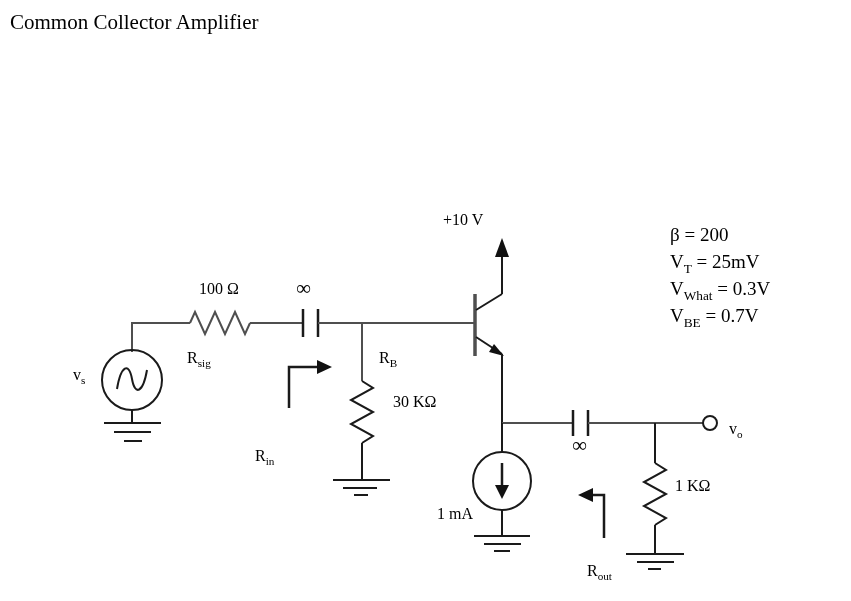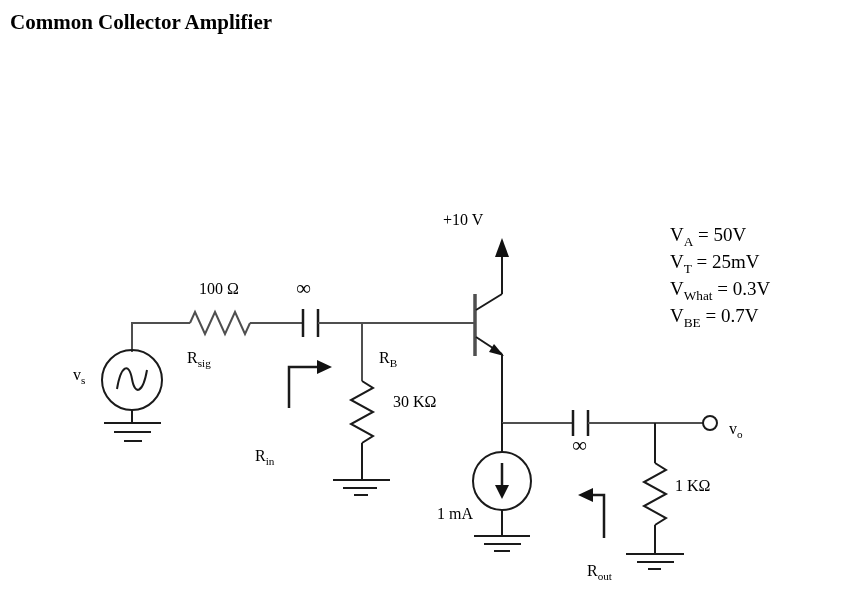--- a/index.html
+++ b/index.html
@@ -3,21 +3,21 @@
 <meta charset="utf-8">
 <style>
   html,body { margin:0; padding:0; background:#ffffff; }
   .page {
     position:relative; width:851px; height:601px; background:#ffffff;
     font-family:"Liberation Serif","DejaVu Serif",serif; color:#000;
     overflow:hidden;
   }
   .title {
     position:absolute; left:10px; top:10px; margin:0;
-    font-size:21px; font-weight:bold; white-space:nowrap;
+    font-size:21px; font-weight:normal; white-space:nowrap;
   }
   .problem {
     position:absolute; left:12px; top:68px;
     font-size:19px; line-height:27px; white-space:nowrap;
   }
   .params {
     position:absolute; left:670px; top:221px;
     font-size:19px; line-height:27px; white-space:nowrap;
   }
   sub { font-size:70%; line-height:0; }
@@ -33,21 +33,21 @@
 </style>
 </head>
 <body>
 
 <div class="page">
 
   <h1 class="title">Common Collector Amplifier</h1>
 
 
   <div class="params">
-    <div>V<sub>A</sub> = 50V</div>
+    <div>β = 200</div>
     <div>V<sub>T</sub> = 25mV</div>
     <div>V<sub>What</sub> = 0.3V</div>
     <div>V<sub>BE</sub> = 0.7V</div>
   </div>
 
   <svg class="circuit" width="851" height="601" viewBox="0 0 851 601">
 
     <g>
       <path class="wire" d="M132,352 V323 H190"></path>
       <circle class="part" cx="132" cy="380" r="30"></circle>

